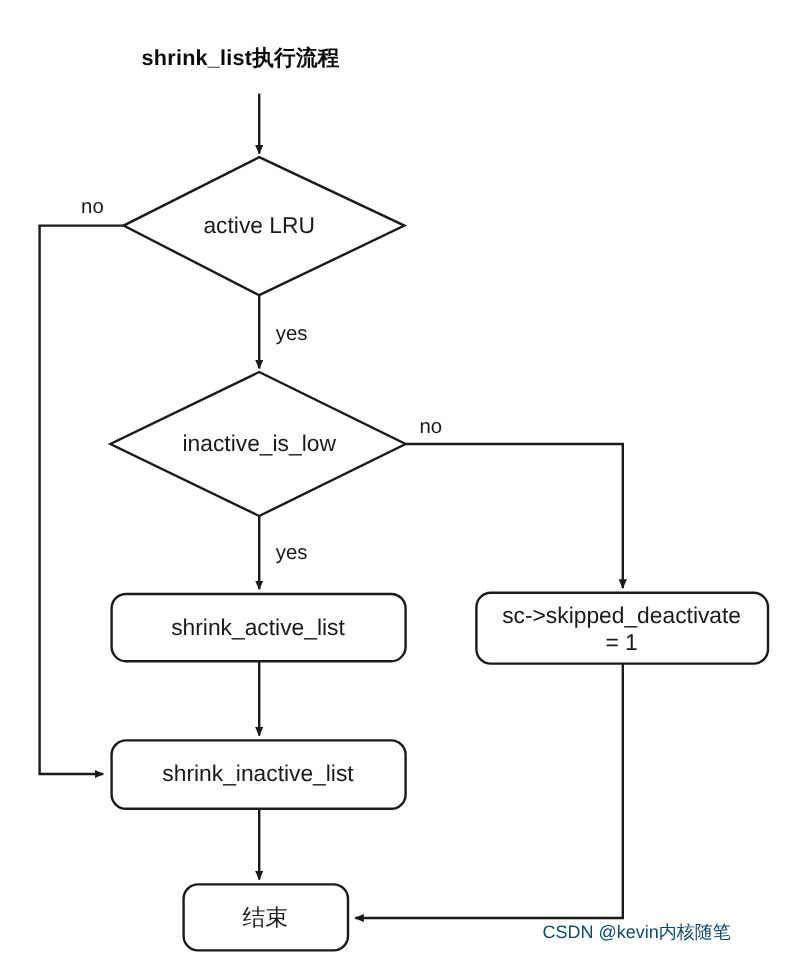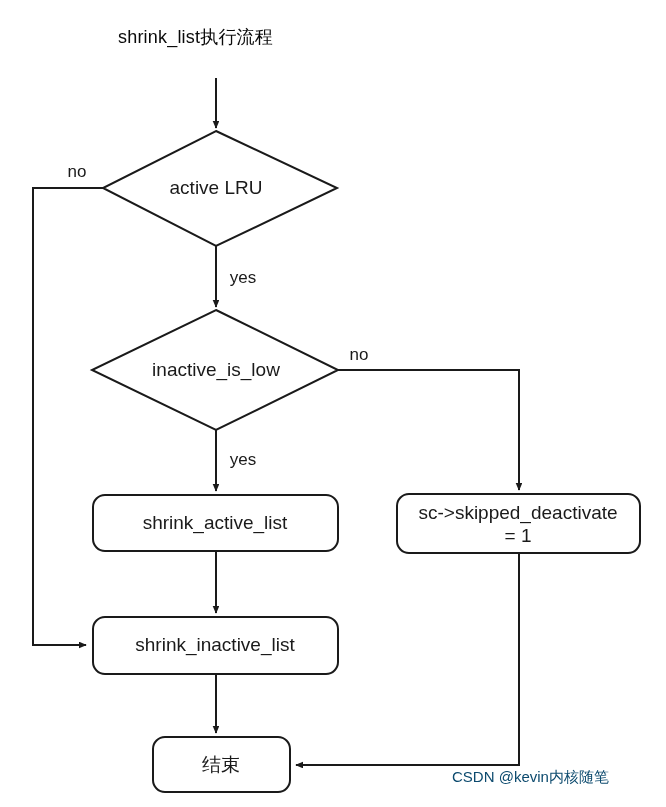--- a/index.html
+++ b/index.html
@@ -36,24 +36,25 @@
     font-family: "Liberation Sans", "DejaVu Sans", sans-serif;
     font-size: 17px;
     fill: #1a1a1a;
     text-anchor: middle;
     dominant-baseline: middle;
   }
   .diagram-title {
     position: absolute;
     font-family: "Liberation Sans", "DejaVu Sans", sans-serif;
     font-size: 18px;
-    font-weight: normal;
+    font-weight: bold;
     color: #0a0a0a;
     white-space: nowrap;
     letter-spacing: 0.2px;
+    margin-top: 11px;
   }
   .shape {
     fill: #ffffff;
     stroke: #1a1a1a;
     stroke-width: 2;
   }
   .conn {
     stroke: #1a1a1a;
     stroke-width: 2;
     fill: none;

